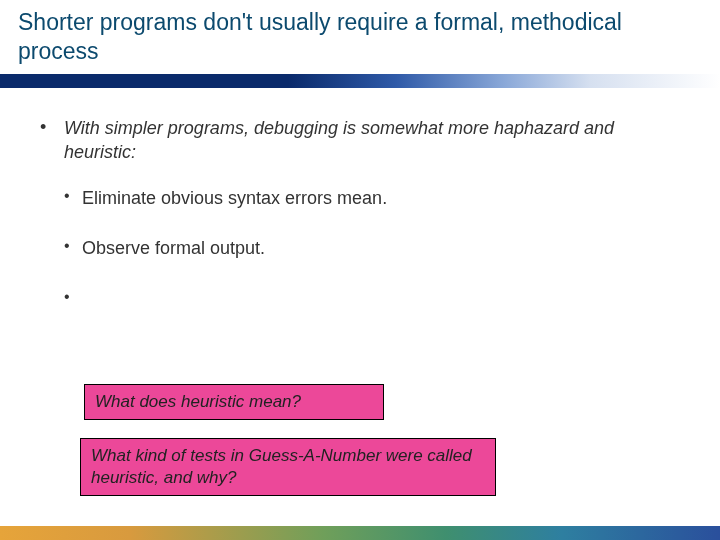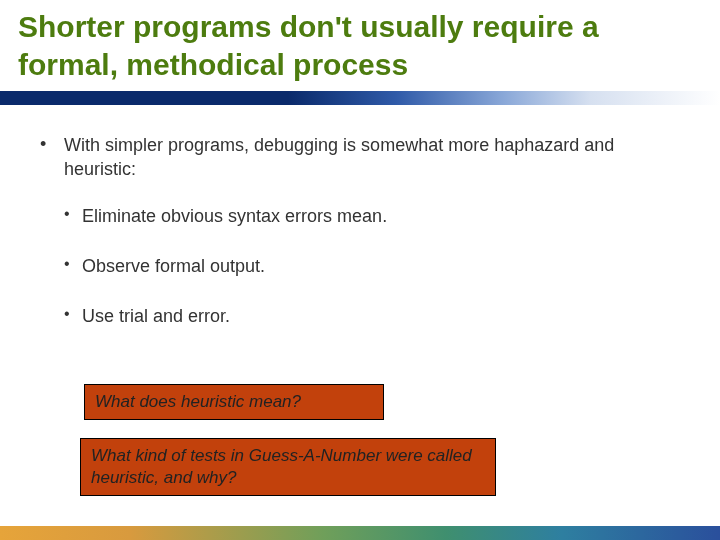--- a/index.html
+++ b/index.html
@@ -13,23 +13,23 @@
   }
   .slide {
     width: 100%;
     height: 100%;
     position: relative;
   }
   .title-area {
     padding: 8px 18px 6px 18px;
   }
   .title {
-    color: #4d7c0f;
-    font-size: 30px;
-    font-weight: bold;
+    color: #0c4a6e;
+    font-size: 23px;
+    font-weight: normal;
     line-height: 1.25;
   }
   .title-bar {
     height: 14px;
     width: 100%;
     background: linear-gradient(to right, #0a2a6b 0%, #0a2a6b 40%, #2f5aa8 55%, #8aa8d8 70%, #d6e0f0 82%, #ffffff 100%);
     margin-top: 2px;
   }
   .content {
     padding: 28px 40px 0 40px;
@@ -43,20 +43,21 @@
   }
   .lvl1 .bullet {
     width: 24px;
     flex-shrink: 0;
     color: #333;
     font-size: 18px;
     line-height: 1.3;
   }
   .lvl1 .text {
     line-height: 1.35;
+    font-style: italic;
   }
   .lvl2 {
     display: flex;
     align-items: flex-start;
     margin-left: 24px;
     margin-bottom: 26px;
   }
   .lvl2 .bullet {
     width: 18px;
     flex-shrink: 0;
@@ -67,21 +68,21 @@
   .lvl2 .text {
     line-height: 1.35;
   }
   .box {
     border: 1px solid #000;
     padding: 6px 10px;
     font-style: italic;
     font-size: 17px;
     line-height: 1.3;
     color: #222;
-    background: #c2410c;
+    background: #ec4899;
   }
   .box1 {
     position: absolute;
     left: 84px;
     top: 384px;
     width: 300px;
   }
   .box2 {
     position: absolute;
     left: 64px;
@@ -120,21 +121,20 @@
       <div class="text">Eliminate obvious syntax errors mean.</div>
     </div>
 
     <div class="lvl2">
       <div class="bullet">•</div>
       <div class="text">Observe formal output.</div>
     </div>
 
     <div class="lvl2">
       <div class="bullet">•</div>
-      <div class="text">Use trial and error.</div>
     </div>
 
   </div>
 
   <div class="box box1">
     <span>What does heuristic mean?</span>
   </div>
 
   <div class="box box2">
     <span>What kind of tests in Guess-A-Number were called heuristic, and why?</span>

